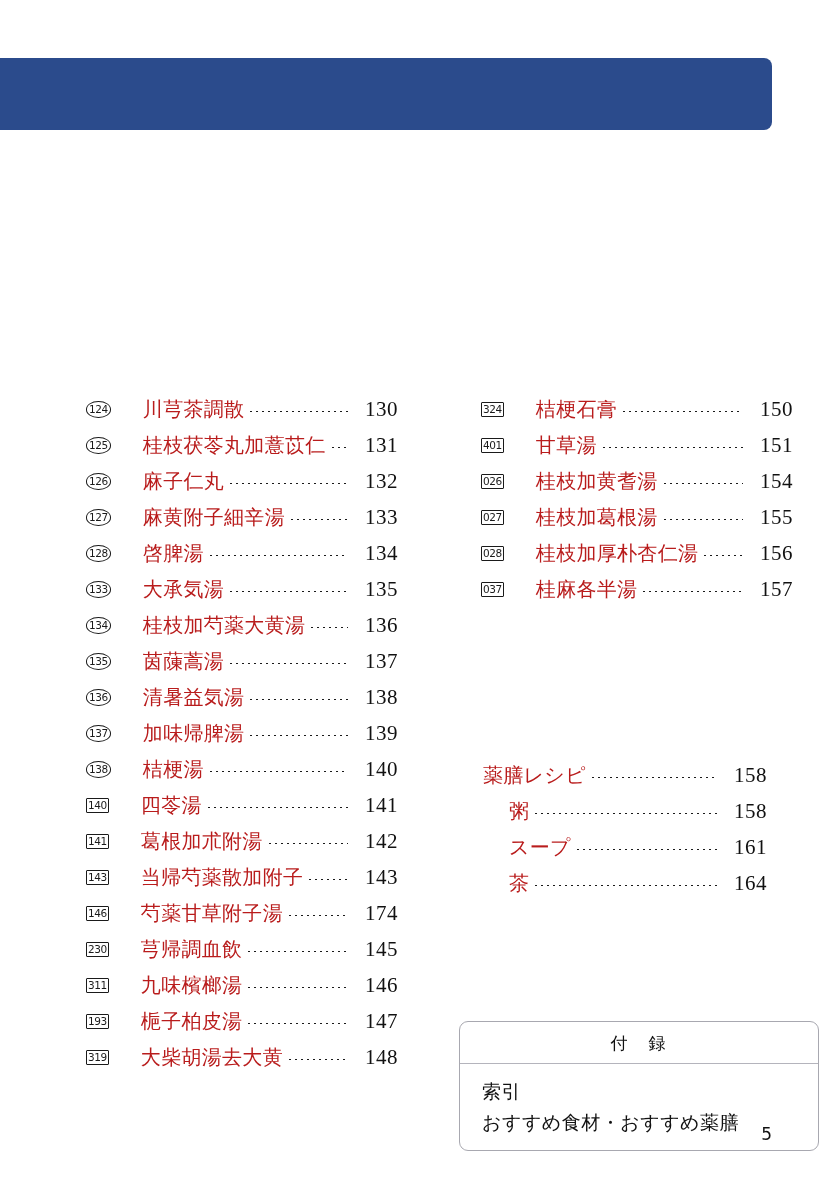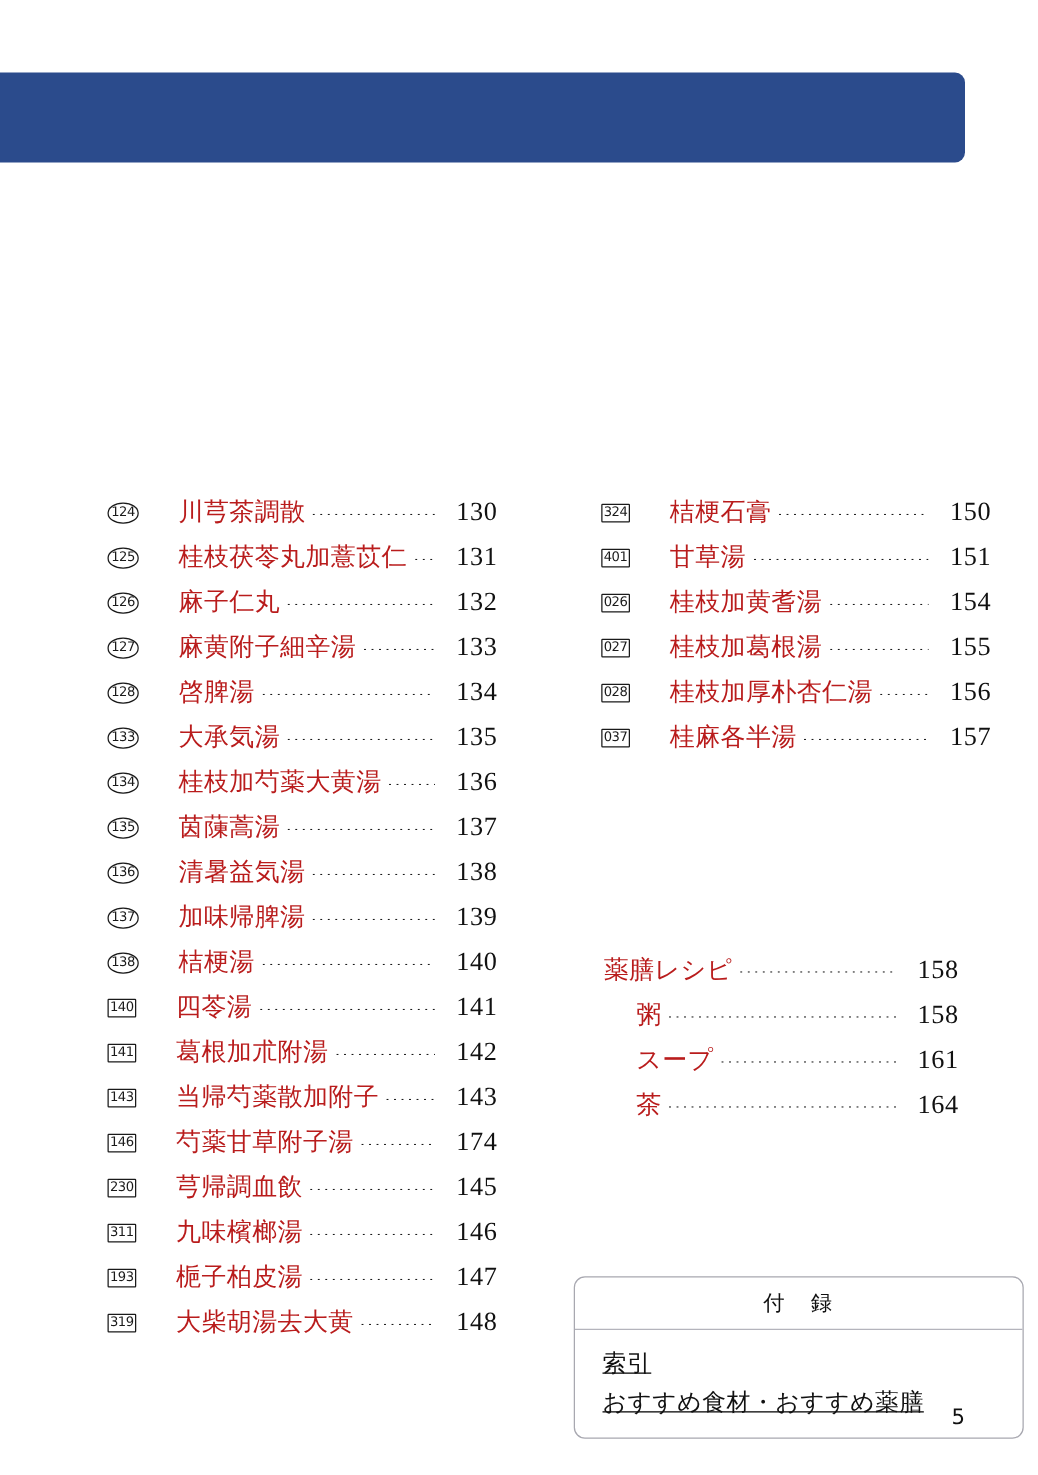--- a/index.html
+++ b/index.html
@@ -145,21 +145,20 @@
     line-height: 42px;
     text-align: center;
     font-size: 17px;
     color: #111111;
     letter-spacing: 2px;
     border-bottom: 1.8px solid #b4b4bc;
     box-sizing: border-box;
   }
   .appendix-body {
     padding: 12px 0 0 22px;
-    text-decoration: underline;
   }
   .appendix-body div {
     font-size: 19px;
     color: #111111;
     line-height: 31px;
     letter-spacing: 0.5px;
   }
 
   
   .folio {

